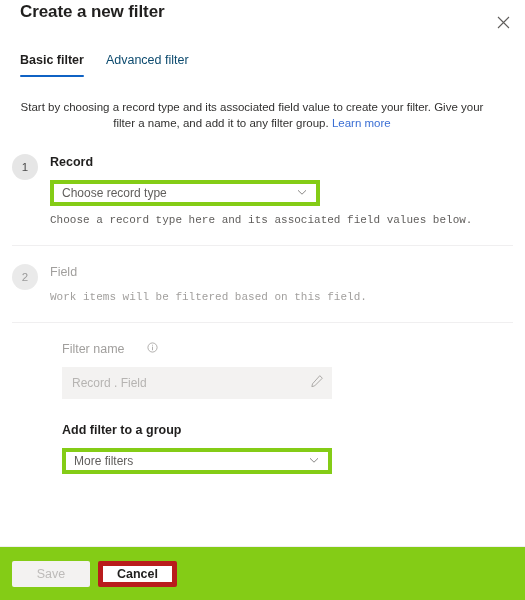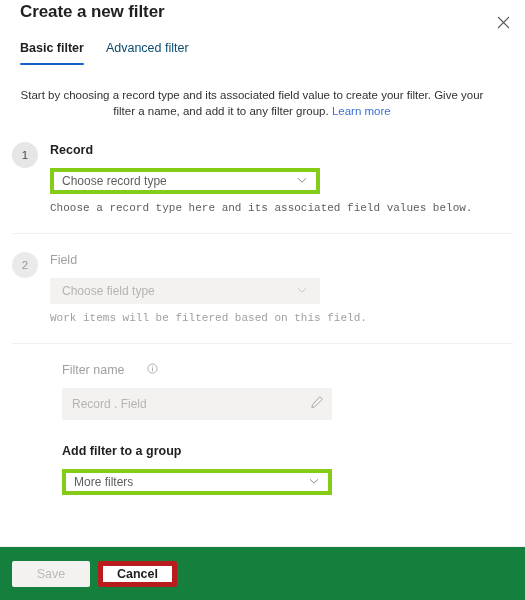--- a/index.html
+++ b/index.html
@@ -41,21 +41,21 @@
     background: transparent;
     border: none;
     padding: 0;
   }
   .close-btn svg { display: block; }
 
   
   .tabs {
     display: flex;
     padding: 0 20px;
-    margin-top: 16px;
+    margin-top: 28px;
     gap: 22px;
     height: 26px;
   }
   .tab {
     position: relative;
     font-size: 12.5px;
     line-height: 18px;
     color: #0c4a6e;
     cursor: pointer;
     padding-bottom: 8px;
@@ -219,21 +219,21 @@
     position: absolute;
     left: 0;
     right: 0;
     bottom: 0;
     height: 53px;
     border-top: 1px solid #f0eff0;
     display: flex;
     align-items: center;
     padding-left: 12px;
     gap: 8px;
-    background: #15803d;
+    background: #84cc16;
   }
   .btn {
     height: 26px;
     min-width: 78px;
     font-size: 12.5px;
     font-family: "Liberation Sans", sans-serif;
     border-radius: 2px;
     display: inline-flex;
     align-items: center;
     justify-content: center;
@@ -299,28 +299,20 @@
       <div class="hint">Choose a record type here and its associated field values below.</div>
     </div>
   </div>
 
   <div class="divider" style="margin-left:0;margin-right:0;"></div>
 
   <div class="step disabled">
     <div class="step-badge">2</div>
     <div class="step-body">
       <div class="step-label">Field</div>
-      <div class="dropdown disabled">
-        <span class="dd-text">Choose field type</span>
-        <span class="chev">
-          <svg width="12" height="12" viewBox="0 0 12 12" aria-hidden="true">
-            <path d="M2 4.3 L6 8.2 L10 4.3" stroke="#c8c6c4" stroke-width="1" fill="none"></path>
-          </svg>
-        </span>
-      </div>
       <div class="hint">Work items will be filtered based on this field.</div>
     </div>
   </div>
 
   <div class="divider" style="margin-left:0;margin-right:0;"></div>
 
   <div class="field-block">
     <div class="field-label">
       <span>Filter name</span>
       <span class="info-icon">

